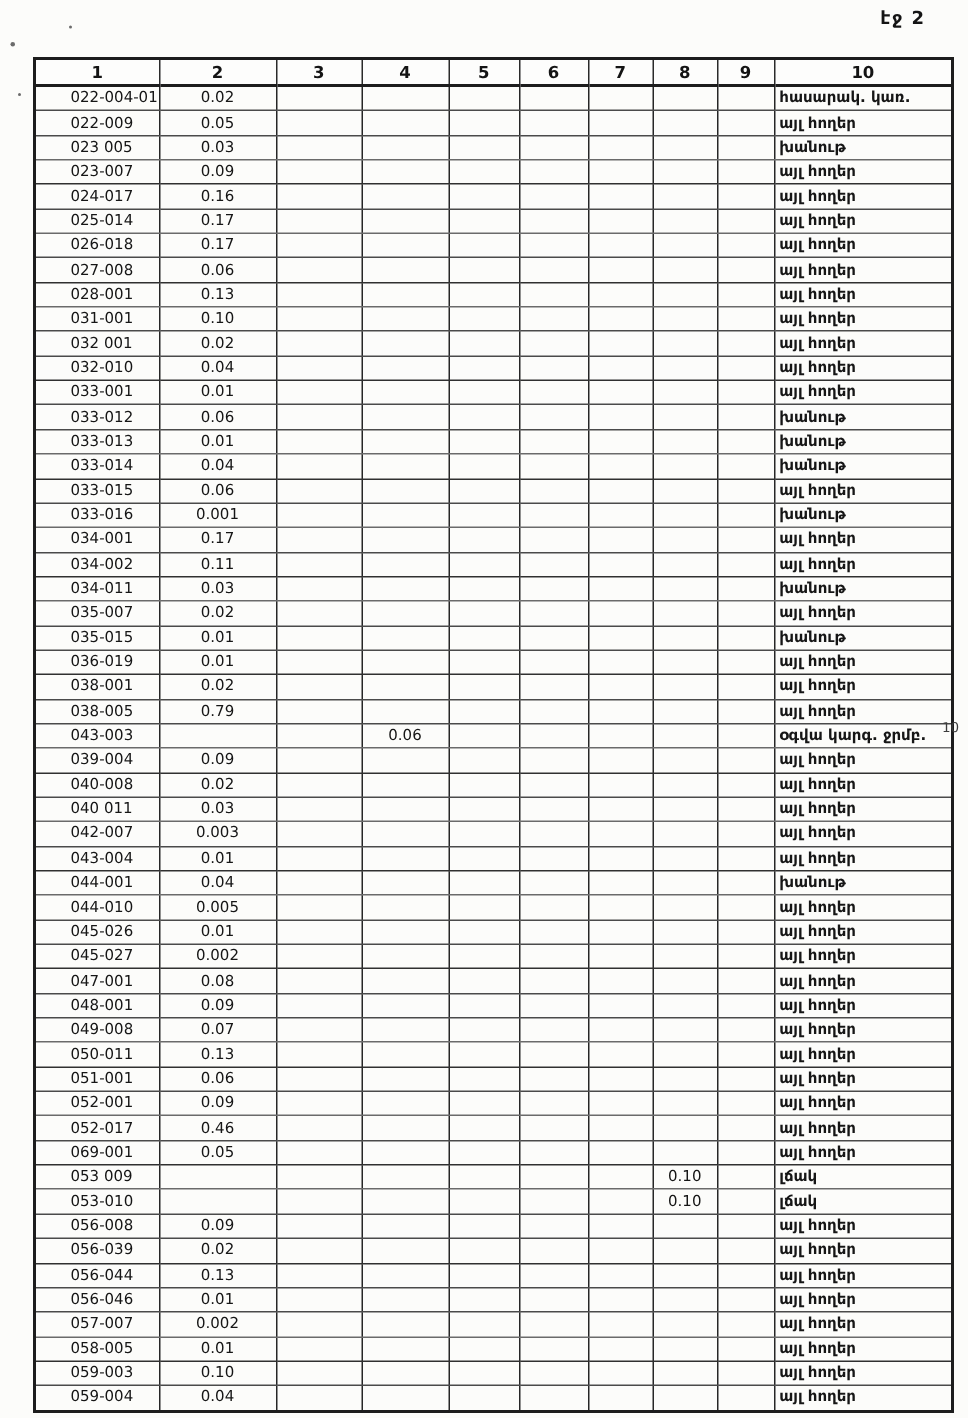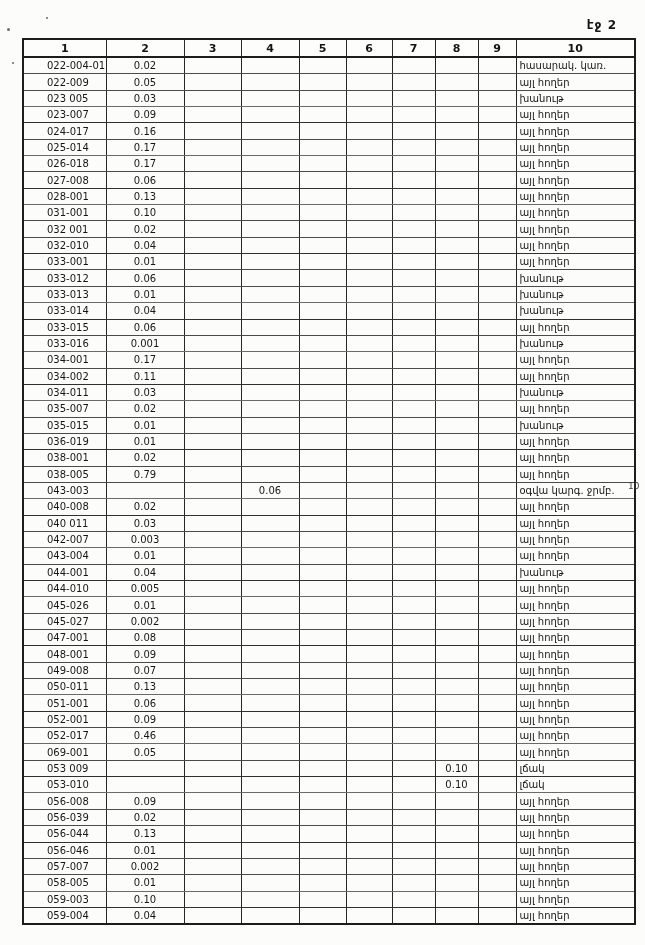--- a/index.html
+++ b/index.html
@@ -8,21 +8,21 @@
     width: 645px;
     height: 945px;
     background: #fcfcfa;
     font-family: "DejaVu Sans", sans-serif;
     color: #141414;
     position: relative;
     overflow: hidden;
   }
   .page-label {
     position: absolute;
-    top: 18px;
+    top: 5px;
     right: 28px;
     font-size: 12px;
     font-weight: bold;
     letter-spacing: 1px;
   }
   table.grid {
     position: absolute;
     left: 22px;
     top: 38px;
     width: 612px;
@@ -48,21 +48,21 @@
     height: 15.35px;
     line-height: 15px;
     font-size: 10px;
     padding: 0 3px;
     white-space: nowrap;
     overflow: hidden;
     text-align: center;
     color: #161616;
   }
   table.grid td.c0 { text-align: left; padding-left: 23px; }
-  table.grid td.c9 { text-align: left; }
+  table.grid td.c9 { text-align: left; font-weight: bold; }
   
   table.grid tr:nth-child(3n) td { border-bottom-color: #6a6a6a; }
   table.grid tr:nth-child(4n) td { border-bottom-color: #303030; }
   .margin-note {
     position: absolute;
     left: 628px;
     top: 481px;
     font-size: 9px;
     color: #3c3c3c;
   }
@@ -424,20 +424,32 @@
           <td class="c2"></td>
           <td class="c3">0.06</td>
           <td class="c4"></td>
           <td class="c5"></td>
           <td class="c6"></td>
           <td class="c7"></td>
           <td class="c8"></td>
           <td class="c9">օգվա կարգ. ջրմբ.</td>
         </tr>
         <tr>
+          <td class="c0">039-004</td>
+          <td class="c1">0.09</td>
+          <td class="c2"></td>
+          <td class="c3"></td>
+          <td class="c4"></td>
+          <td class="c5"></td>
+          <td class="c6"></td>
+          <td class="c7"></td>
+          <td class="c8"></td>
+          <td class="c9">այլ հողեր</td>
+        </tr>
+        <tr>
           <td class="c0">040-008</td>
           <td class="c1">0.02</td>
           <td class="c2"></td>
           <td class="c3"></td>
           <td class="c4"></td>
           <td class="c5"></td>
           <td class="c6"></td>
           <td class="c7"></td>
           <td class="c8"></td>
           <td class="c9">այլ հողեր</td>

